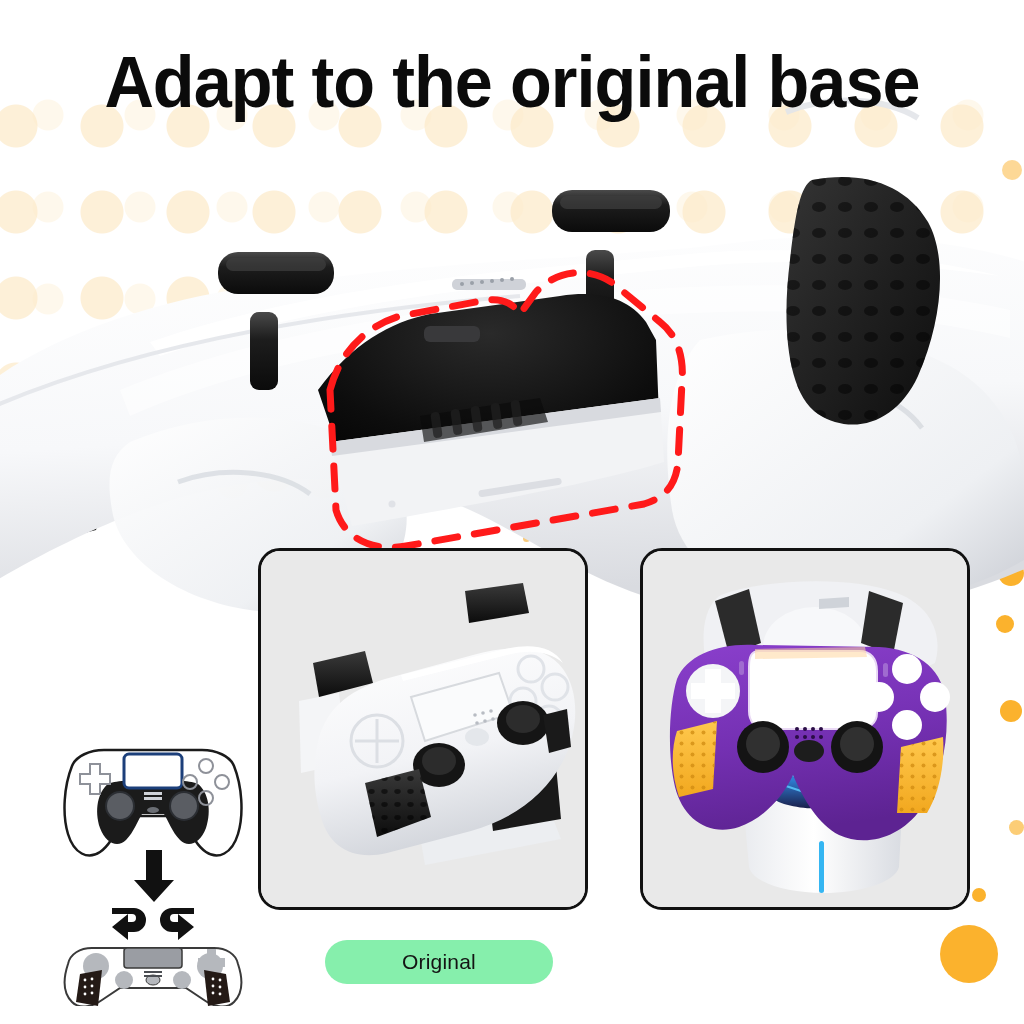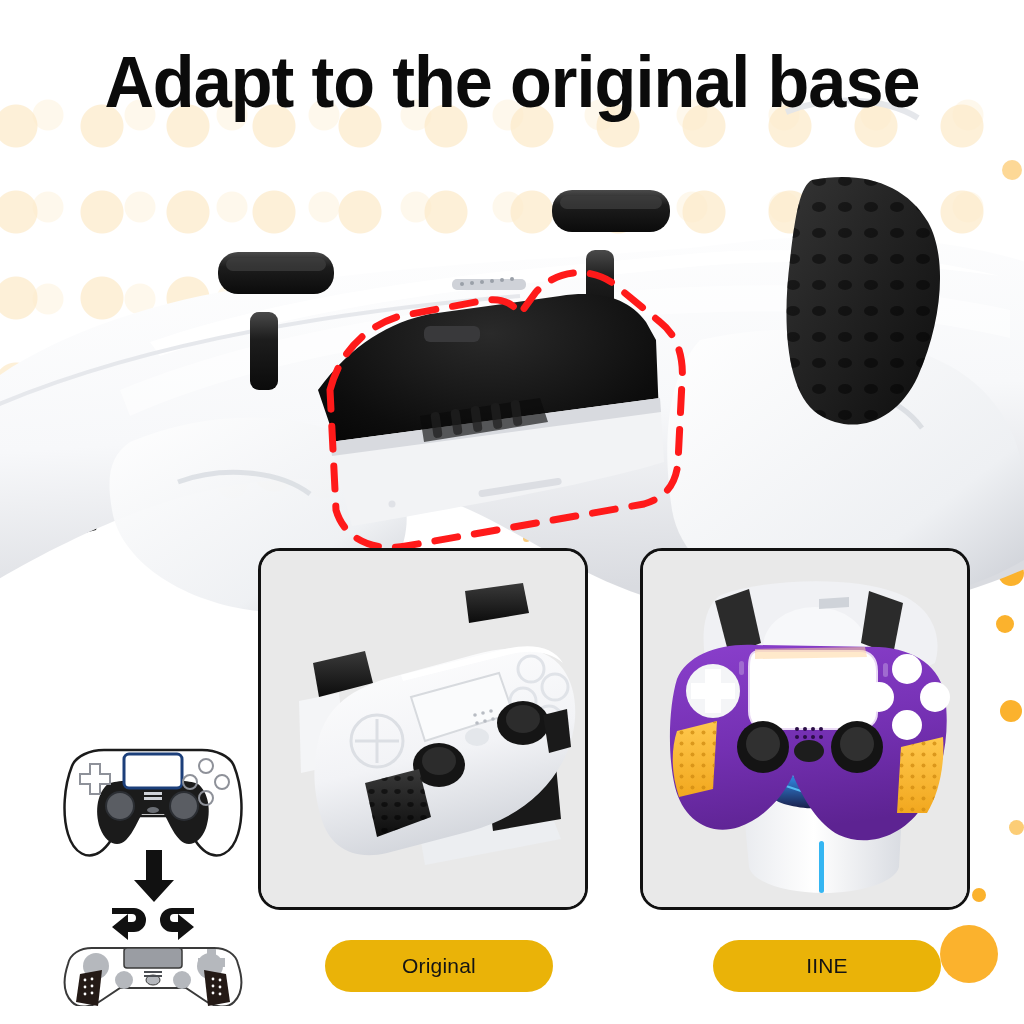--- a/index.html
+++ b/index.html
@@ -51,22 +51,22 @@
     background:#e9e9e9; border:3px solid #111; border-radius:22px;
     overflow:hidden;
   }
   .panel.left { left:258px; }
   .panel.right { left:640px; }
   .panel svg { display:block; }
 
   
   .pill {
     position:absolute; z-index:10;
-    height:52px; width:228px; top:940px;
-    background:#eab308; border-radius:26px;
+    height:44px; width:228px; top:940px;
+    background:#86efac; border-radius:26px;
     display:flex; align-items:center; justify-content:center;
     color:#141414; font-size:21px; font-weight:400;
     letter-spacing:.2px;
   }
   .pill.left  { left:325px; }
   .pill.right { left:713px; }
 
   
   .diagram { position:absolute; left:46px; top:744px; width:214px; height:262px; z-index:9; }
   .diagram svg { display:block; }
@@ -483,21 +483,20 @@
           </g>
 
           <rect x="96" y="110" width="5" height="14" rx="2.5" fill="#a06bd0"></rect>
           <rect x="240" y="112" width="5" height="14" rx="2.5" fill="#a06bd0"></rect>
         </g>
       </svg>
     </div>
   </div>
 
   <div class="pill left">Original</div>
-  <div class="pill right">IINE</div>
 
   <div class="diagram">
     <svg width="214" height="262" viewBox="0 0 214 262" xmlns="http://www.w3.org/2000/svg">
 
       <g>
         <path d="M26,22 C30,12 44,6 58,6 L156,6 C170,6 184,12 188,22
                  C196,42 198,70 192,90 C186,110 172,116 160,108
                  C148,100 142,82 136,72 L78,72 C72,82 66,100 54,108
                  C42,116 28,110 22,90 C16,70 18,42 26,22 Z" fill="#ffffff" stroke="#1b1b1b" stroke-width="2.5"></path>
 

